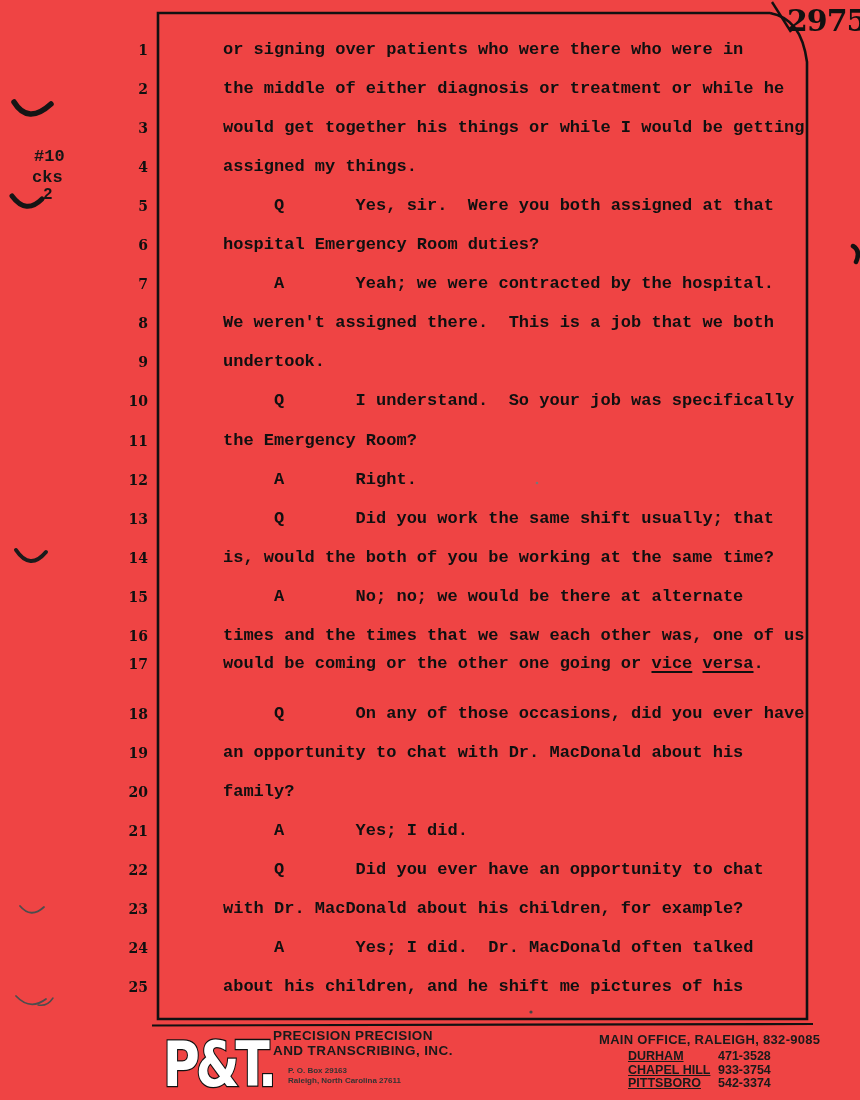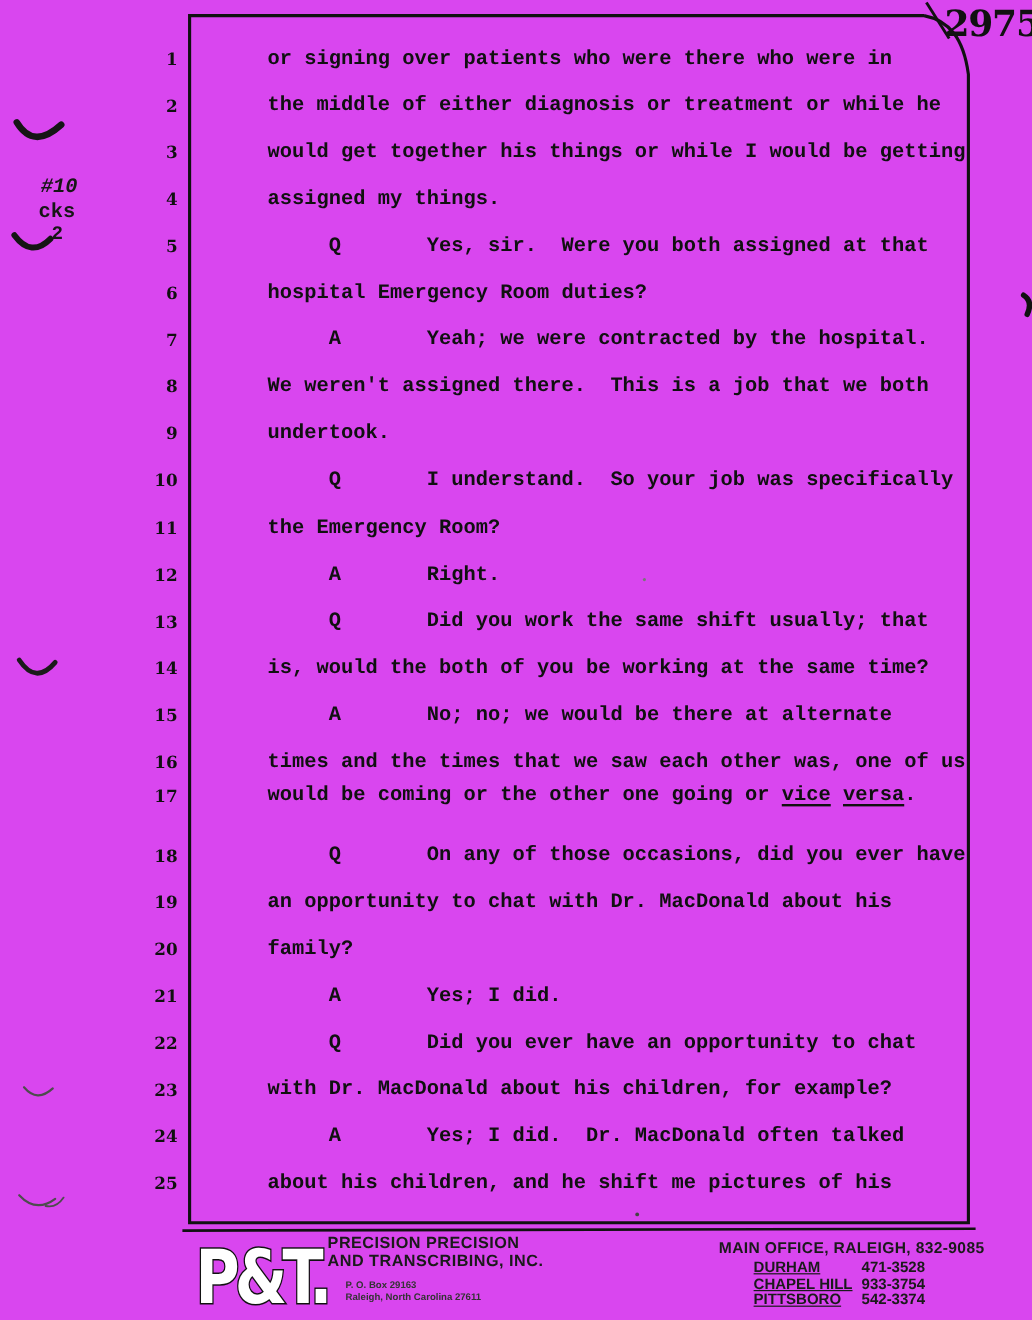--- a/index.html
+++ b/index.html
@@ -1,39 +1,39 @@
 <!DOCTYPE html>
 <html><head>
 <meta charset="utf-8">
 <style>
   html,body { margin:0; padding:0; background:#ffffff; }
   .page {
     position:relative; width:860px; height:1100px;
-    background:#d946ef; overflow:hidden; color:#141414;
+    background:#ef4444; overflow:hidden; color:#141414;
     font-family:"Liberation Sans", sans-serif;
   }
   .decor { position:absolute; left:0; top:0; }
   .pageno {
     position:absolute; left:787px; top:3px;
     font:700 30px "DejaVu Serif", serif; letter-spacing:-1px; color:#111;
   }
   .trow { position:absolute; left:0; height:20px; width:860px; }
   .lnum {
     position:absolute; left:118px; top:2px; width:30px; text-align:right;
     font:700 14px "DejaVu Serif", serif; color:#101010;
   }
   .ltext {
     position:absolute; left:223px; top:0; white-space:pre;
     font:700 17px "Liberation Mono", monospace; color:#101010;
   }
   .u { text-decoration:underline; text-underline-offset:3px; text-decoration-thickness:1.5px; }
   .mnote {
     position:absolute; font:700 17px "Liberation Mono", monospace; color:#161616;
   }
-  .mnote-exhibit { left:34px; top:147px;font-style:italic; }
+  .mnote-exhibit { left:34px; top:147px; }
   .mnote-initials { left:32px; top:168px; }
   .mnote-count { left:43px; top:186px; font-size:16px; }
   
   .logo-box { position:absolute; left:162px; top:1026px; }
   .company {
     position:absolute; left:273px; top:1028px;
     font:700 13.5px "Liberation Sans", sans-serif; letter-spacing:.4px; line-height:15px; color:#1a1a1a;
   }
   .po-address {
     position:absolute; left:288px; top:1066px;

